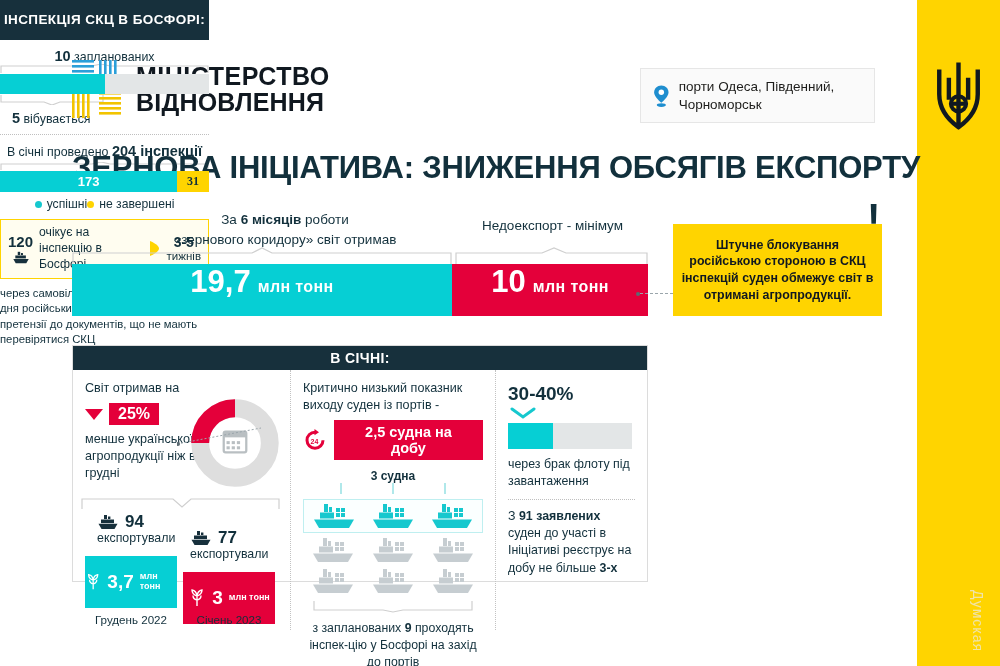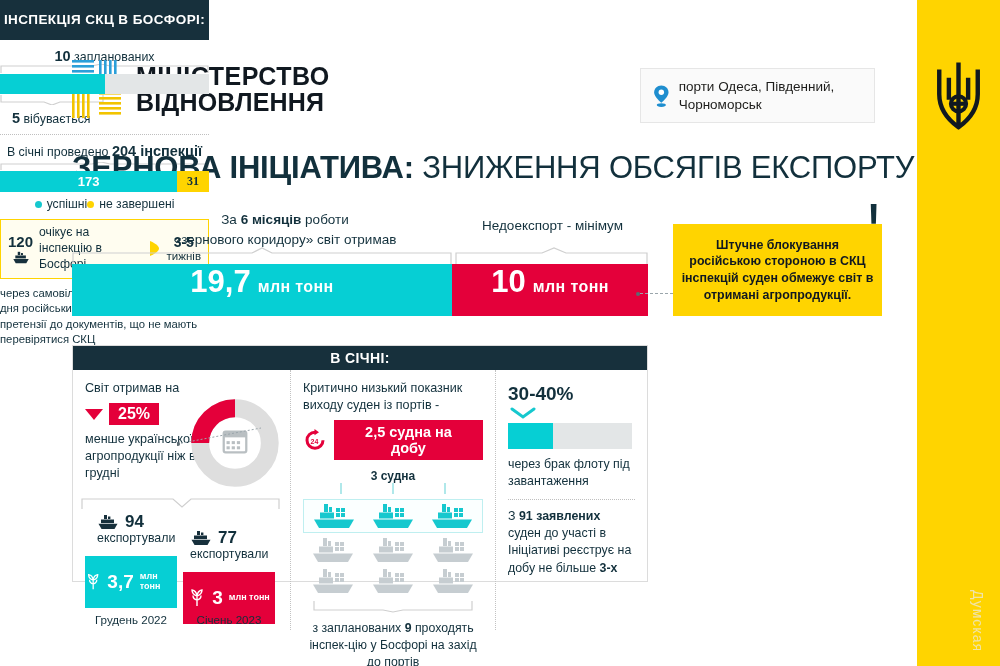--- a/index.html
+++ b/index.html
@@ -32,21 +32,21 @@
     background:#fafafa; border:1px solid #e6e6e6;
     display:flex; align-items:center; gap:9px; padding:0 12px;
   }
   .ports-text{ font-size:13.5px; line-height:1.32; color:#1d1d1b;}
 
   .main-title{
     position:absolute; left:72px; top:152px;
     font-size:31px; line-height:1; letter-spacing:-.2px; white-space:nowrap;
   }
   .main-title b{ font-weight:bold; }
-  .main-title span{ font-weight:normal; }
+  .main-title span{ font-weight:bold; }
 
   
   .cap-a{ position:absolute; left:135px; top:210px; width:300px; text-align:center; font-size:13.5px; line-height:1.45;}
   .cap-b{ position:absolute; left:455px; top:218px; width:195px; text-align:center; font-size:13.5px;}
   .bar-row{ position:absolute; left:72px; top:264px; width:810px; height:52px; display:flex;}
   .bar-teal{ background:#06cfd4; flex:0 0 380px; display:flex; align-items:baseline; justify-content:center; gap:7px;}
   .bar-red { background:#e4003a; flex:0 0 196px; display:flex; align-items:baseline; justify-content:center; gap:7px;}
   .bar-big{ color:#fff; font-size:31px; font-weight:bold;}
   .bar-unit{ color:#fff; font-size:16px; font-weight:bold; letter-spacing:.4px;}
 

